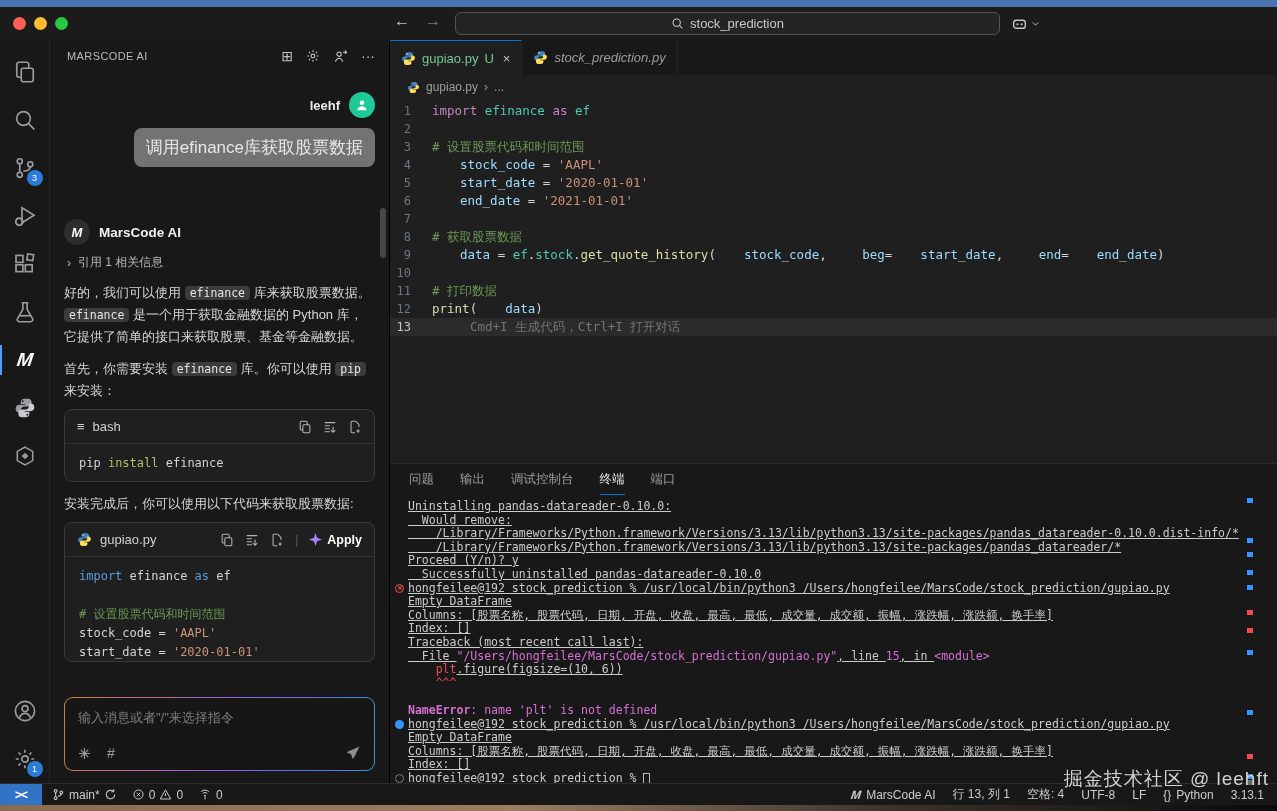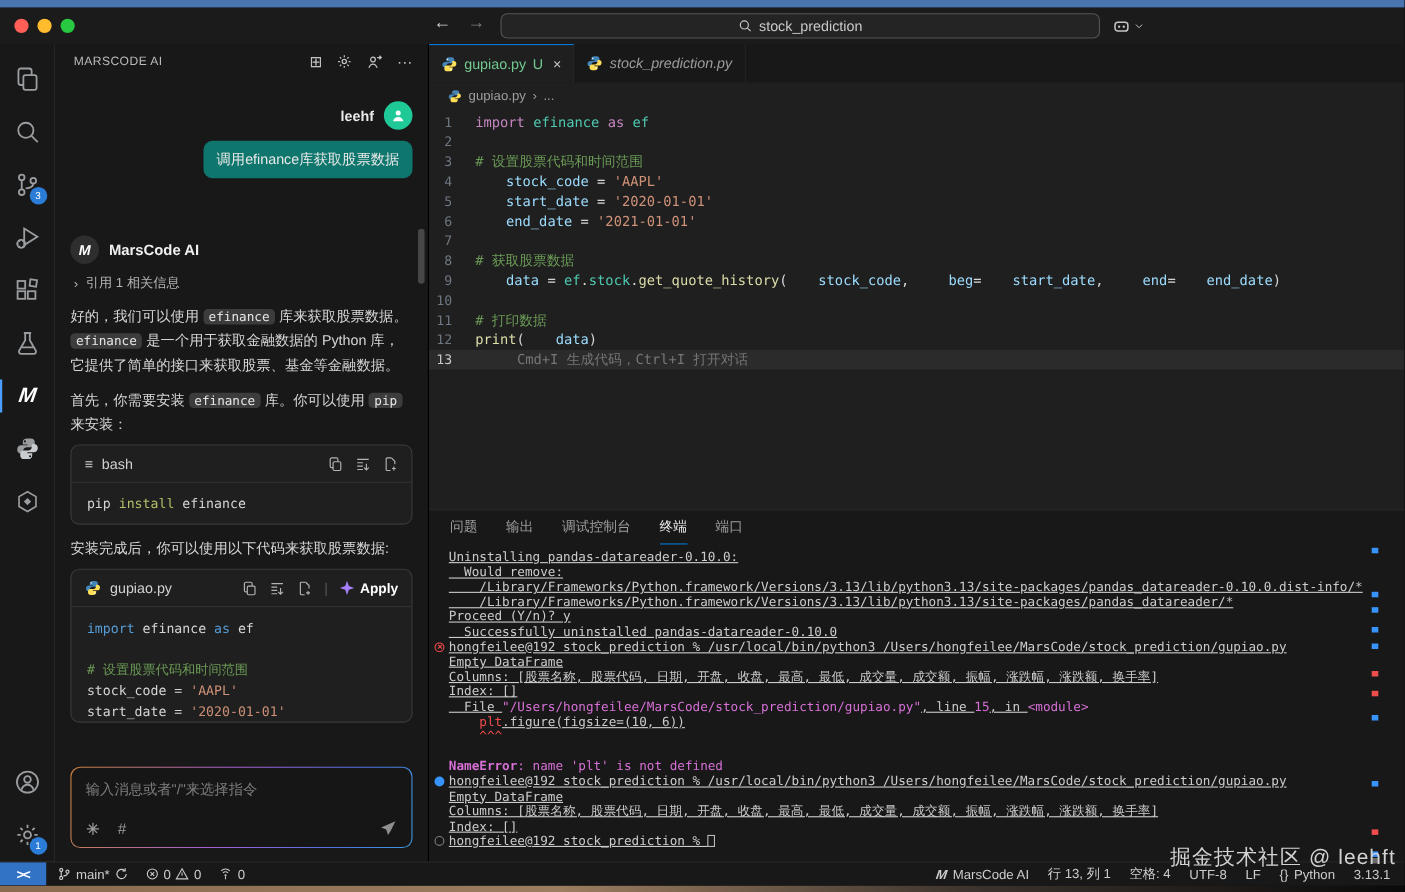--- a/index.html
+++ b/index.html
@@ -39,21 +39,21 @@
   .sb-header { height:32px; display:flex; align-items:center; padding:0 14px 0 17px; flex:none; }
   .sb-title { font-size:11px; letter-spacing:.4px; color:#bbbbbb; }
   .sb-hicons { margin-left:auto; display:flex; gap:13px; align-items:center; color:#c2c2c2; font-size:14px; }
   .sb-hicons span { cursor:default; }
 
   .chat { flex:1; overflow:hidden; padding:0 14px; }
   .user-row { display:flex; justify-content:flex-end; align-items:center; gap:9px; margin-top:20px;
     color:#eaeaea; font-weight:bold; font-size:13px; }
   .avatar { width:26px; height:26px; border-radius:50%; background:#1ec997; display:flex; align-items:center; justify-content:center; color:#fff; }
   .bubble-row { display:flex; justify-content:flex-end; margin-top:10px; }
-  .bubble { background:#0f766e; color:#e8e8e8; font-size:13px; padding:8px 12px; border-radius:8px; }
+  .bubble { background:#737373; color:#e8e8e8; font-size:17px; padding:8px 12px; border-radius:8px; }
   .ai-row { margin-top:52px; display:flex; align-items:center; gap:9px; }
   .ai-logo { width:26px; height:26px; border-radius:50%; background:#2e2e2e; color:#fff; display:flex; align-items:center; justify-content:center;
     font-weight:bold; font-style:italic; font-size:13px; }
   .ai-name { font-weight:bold; font-size:13.5px; color:#f0f0f0; }
   .ref-row { margin-top:9px; display:flex; align-items:center; gap:7px; color:#b5b5b5; font-size:12px; padding-left:3px; }
   .para { margin-top:11px; color:#d6d6d6; font-size:13px; line-height:21px; }
   .chip { background:#3c3c3c; border-radius:4px; padding:0 5px; font-family:"DejaVu Sans Mono", monospace; font-size:11.5px; color:#e6e6e4; }
 
   .codeblock { margin-top:8px; border:1px solid #3a3a3a; border-radius:8px; background:#1f1f1f; overflow:hidden; }
   .cb-header { height:34px; display:flex; align-items:center; padding:0 12px; gap:8px; border-bottom:1px solid #323232; color:#d2d2d2; font-size:13px; }
@@ -485,20 +485,21 @@
             <div class="tl"><span class="t-d">Uninstalling pandas-datareader-0.10.0:</span></div>
             <div class="tl"><span class="t-d">  Would remove:</span></div>
             <div class="tl"><span class="t-d">    /Library/Frameworks/Python.framework/Versions/3.13/lib/python3.13/site-packages/pandas_datareader-0.10.0.dist-info/*</span></div>
             <div class="tl"><span class="t-d">    /Library/Frameworks/Python.framework/Versions/3.13/lib/python3.13/site-packages/pandas_datareader/*</span></div>
             <div class="tl"><span class="t-d">Proceed (Y/n)? y</span></div>
             <div class="tl"><span class="t-d">  Successfully uninstalled pandas-datareader-0.10.0</span></div>
             <div class="tl"><span class="deco deco-error"></span><span class="t-d">hongfeilee@192 stock_prediction % /usr/local/bin/python3 /Users/hongfeilee/MarsCode/stock_prediction/gupiao.py</span></div>
             <div class="tl"><span class="t-d">Empty DataFrame</span></div>
             <div class="tl"><span class="t-d">Columns: [股票名称, 股票代码, 日期, 开盘, 收盘, 最高, 最低, 成交量, 成交额, 振幅, 涨跌幅, 涨跌额, 换手率]</span></div>
             <div class="tl"><span class="t-d">Index: []</span></div>
+            <div class="tl"><span class="t-d">Traceback (most recent call last):</span></div>
             <div class="tl"><span class="t-d">  File </span><span class="t-m">"/Users/hongfeilee/MarsCode/stock_prediction/gupiao.py"</span><span class="t-d">, line </span><span class="t-m">15</span><span class="t-d">, in </span><span class="t-m">&lt;module&gt;</span></div>
             <div class="tl"><span class="t-rb">    plt</span><span class="t-d">.figure(figsize=(10, 6))</span></div>
             <div class="tl"><span class="t-r">    ^^^</span></div>
             <div class="tl">&nbsp;</div>
             <div class="tl"><span class="t-mb">NameError</span><span class="t-m">: name 'plt' is not defined</span></div>
             <div class="tl"><span class="deco deco-ok"></span><span class="t-d">hongfeilee@192 stock_prediction % /usr/local/bin/python3 /Users/hongfeilee/MarsCode/stock_prediction/gupiao.py</span></div>
             <div class="tl"><span class="t-d">Empty DataFrame</span></div>
             <div class="tl"><span class="t-d">Columns: [股票名称, 股票代码, 日期, 开盘, 收盘, 最高, 最低, 成交量, 成交额, 振幅, 涨跌幅, 涨跌额, 换手率]</span></div>
             <div class="tl"><span class="t-d">Index: []</span></div>
             <div class="tl"><span class="deco deco-pending"></span><span class="t-d">hongfeilee@192 stock_prediction % </span><span class="cursor"></span></div>

